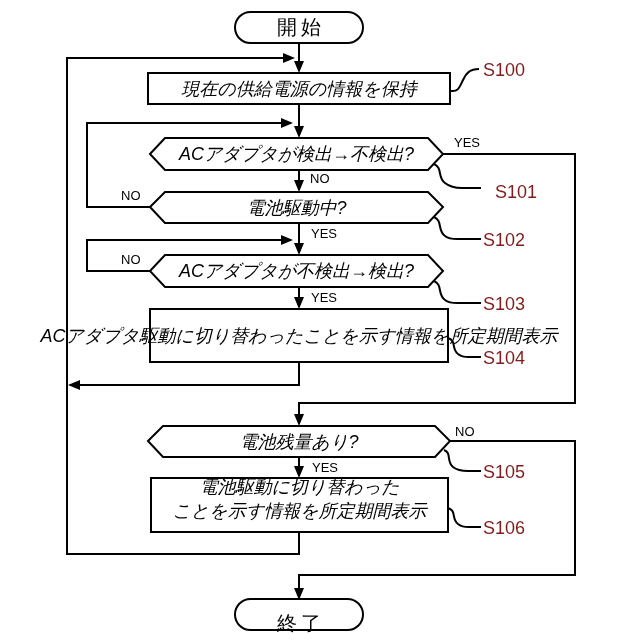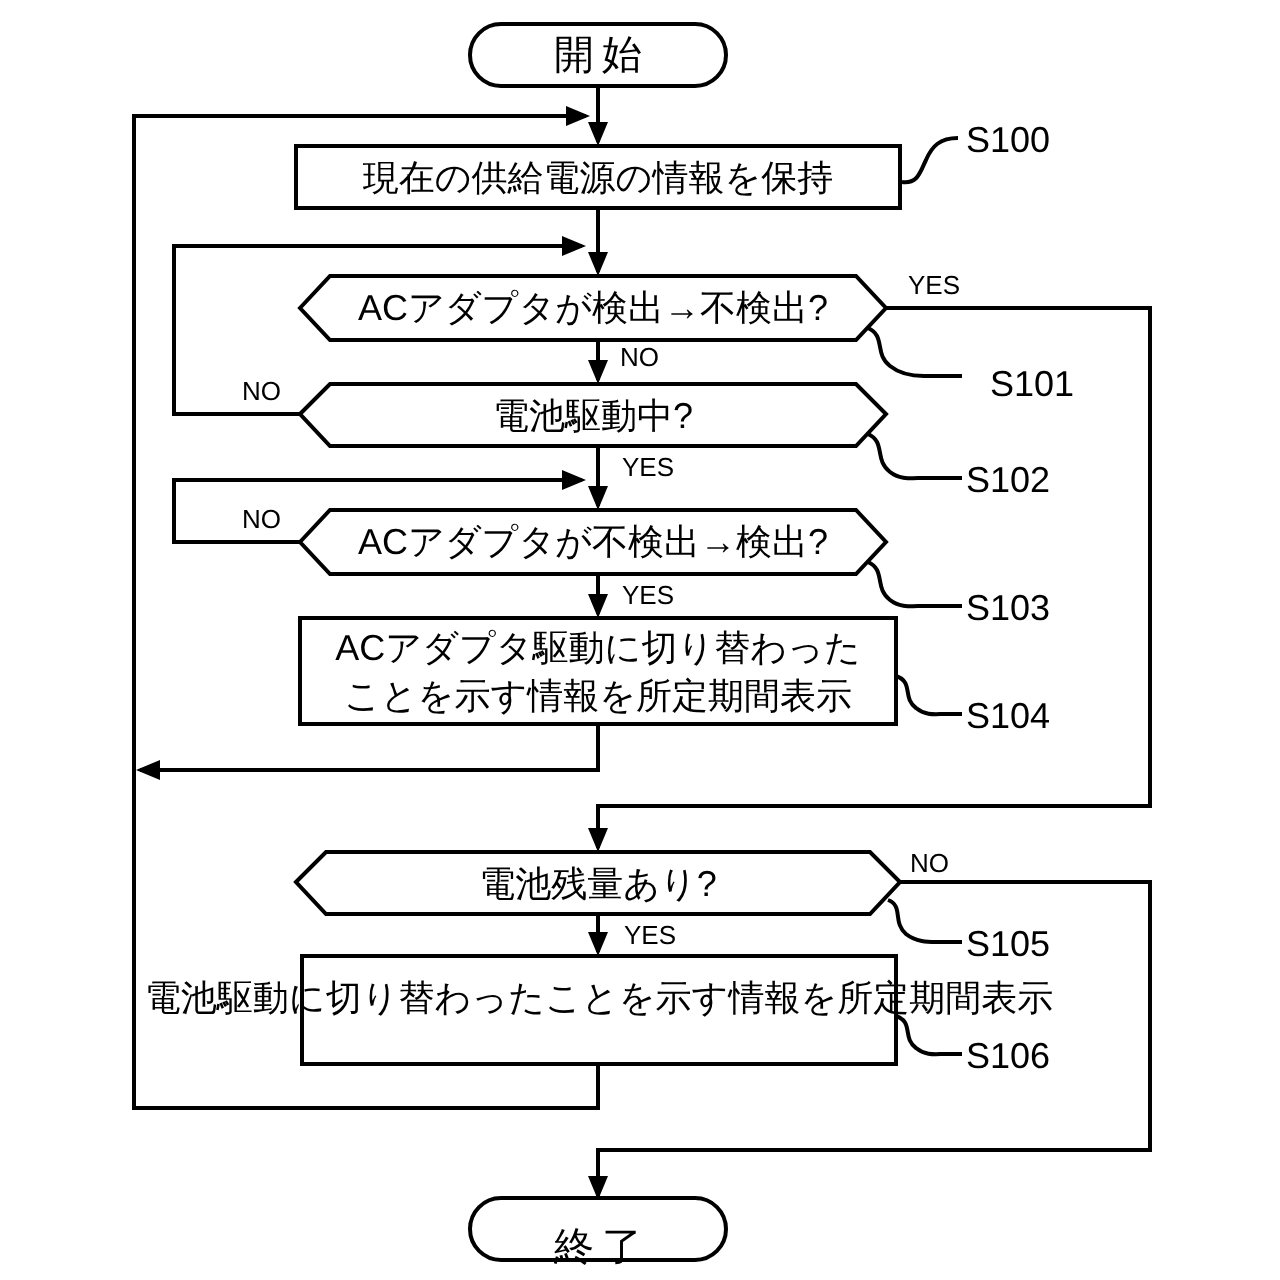--- a/index.html
+++ b/index.html
@@ -4,24 +4,24 @@
 <style>
   html,body{margin:0;padding:0;background:#ffffff;}
   .canvas{
     position:relative;width:640px;height:640px;background:#ffffff;
     font-family:"Liberation Sans","DejaVu Sans",sans-serif;color:#000;
     overflow:hidden;
   }
   .canvas svg{position:absolute;left:0;top:0;}
   .txt{position:absolute;display:flex;align-items:center;justify-content:center;
        text-align:center;color:#000;}
-  .node-label{font-size:18px;line-height:24px;white-space:nowrap;}
+  .node-label{font-size:18px;line-height:24px;white-space:nowrap;font-style:italic;}
   .terminal-label{font-size:20px;letter-spacing:4px;text-indent:4px;}
   .branch-label{position:absolute;font-size:13px;white-space:nowrap;color:#000;}
-  .step-label{position:absolute;font-size:18px;white-space:nowrap;color:#000000;}
+  .step-label{position:absolute;font-size:18px;white-space:nowrap;color:#7f1d1d;}
 </style>
 </head>
 <body>
 
 <div class="canvas">
 
   <svg width="640" height="640" viewBox="0 0 640 640">
     <g stroke="#000000" stroke-width="2" fill="none">
 
       <polyline points="299,43 299,71"></polyline>
@@ -76,28 +76,28 @@
   <div class="txt terminal-label" style="left:235px;top:12px;width:128px;height:31px;">開始</div>
 
   <div class="txt node-label" style="left:148px;top:73px;width:302px;height:31px;">現在の供給電源の情報を保持</div>
 
   <div class="txt node-label" style="left:150px;top:138px;width:293px;height:32px;">ACアダプタが検出→不検出?</div>
 
   <div class="txt node-label" style="left:150px;top:192px;width:293px;height:31px;">電池駆動中?</div>
 
   <div class="txt node-label" style="left:150px;top:255px;width:293px;height:32px;">ACアダプタが不検出→検出?</div>
 
-  <div class="txt node-label" style="left:150px;top:309px;width:298px;height:53px;flex-direction:column;">
+  <div class="txt node-label" style="left:150px;top:309px;width:298px;height:53px;flex-direction:row;">
     <div>ACアダプタ駆動に切り替わった</div>
     <div>ことを示す情報を所定期間表示</div>
   </div>
 
   <div class="txt node-label" style="left:148px;top:426px;width:302px;height:31px;">電池残量あり?</div>
 
-  <div class="txt node-label" style="left:151px;top:478px;width:297px;height:42px;flex-direction:row;">
+  <div class="txt node-label" style="left:151px;top:478px;width:297px;height:42px;flex-direction:column;">
     <div>電池駆動に切り替わった</div>
     <div>ことを示す情報を所定期間表示</div>
   </div>
 
   <div class="txt terminal-label" style="left:235px;top:599px;width:128px;height:48px;">終了</div>
 
   <div class="branch-label" style="left:454px;top:135px;">YES</div>
   <div class="branch-label" style="left:310px;top:171px;">NO</div>
 
   <div class="branch-label" style="left:121px;top:188px;">NO</div>

